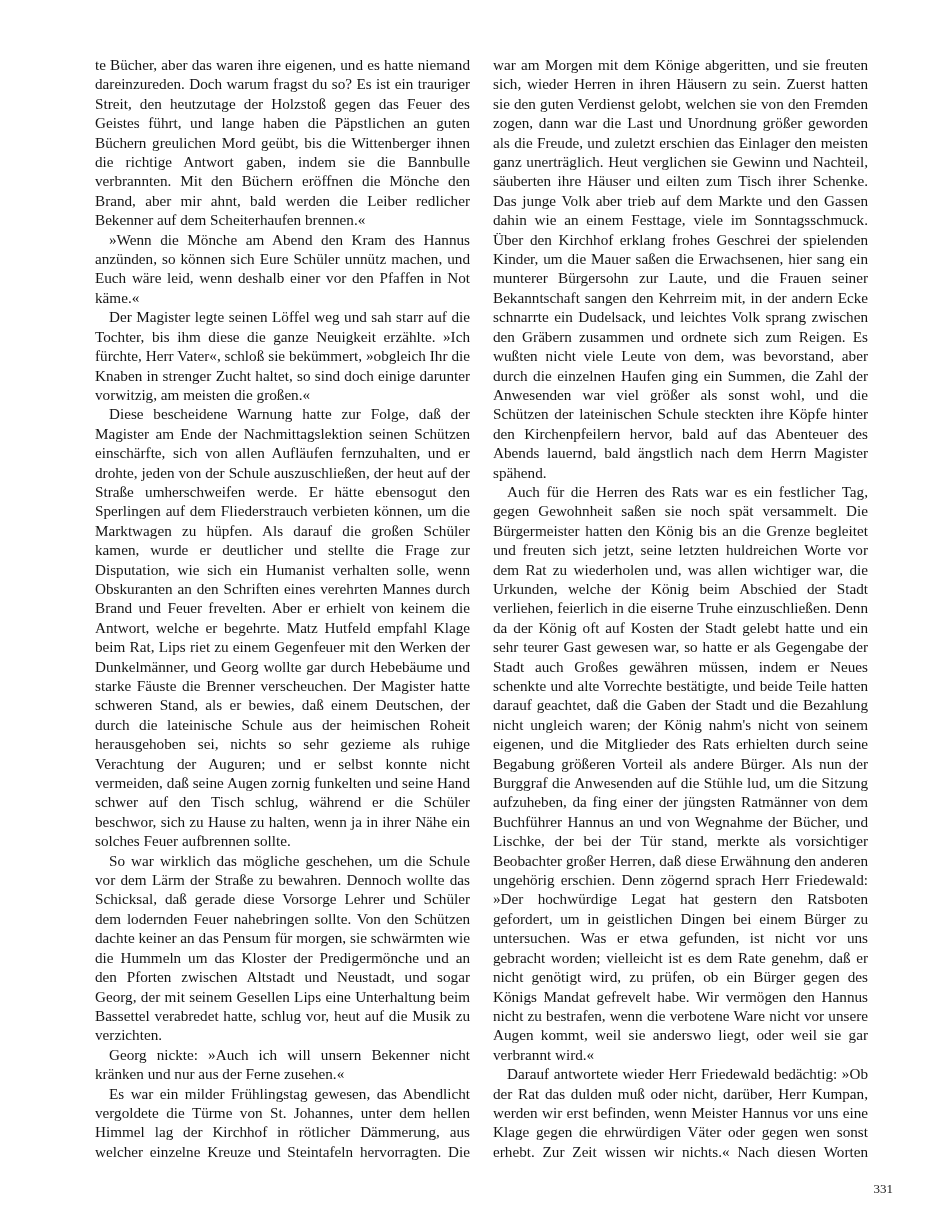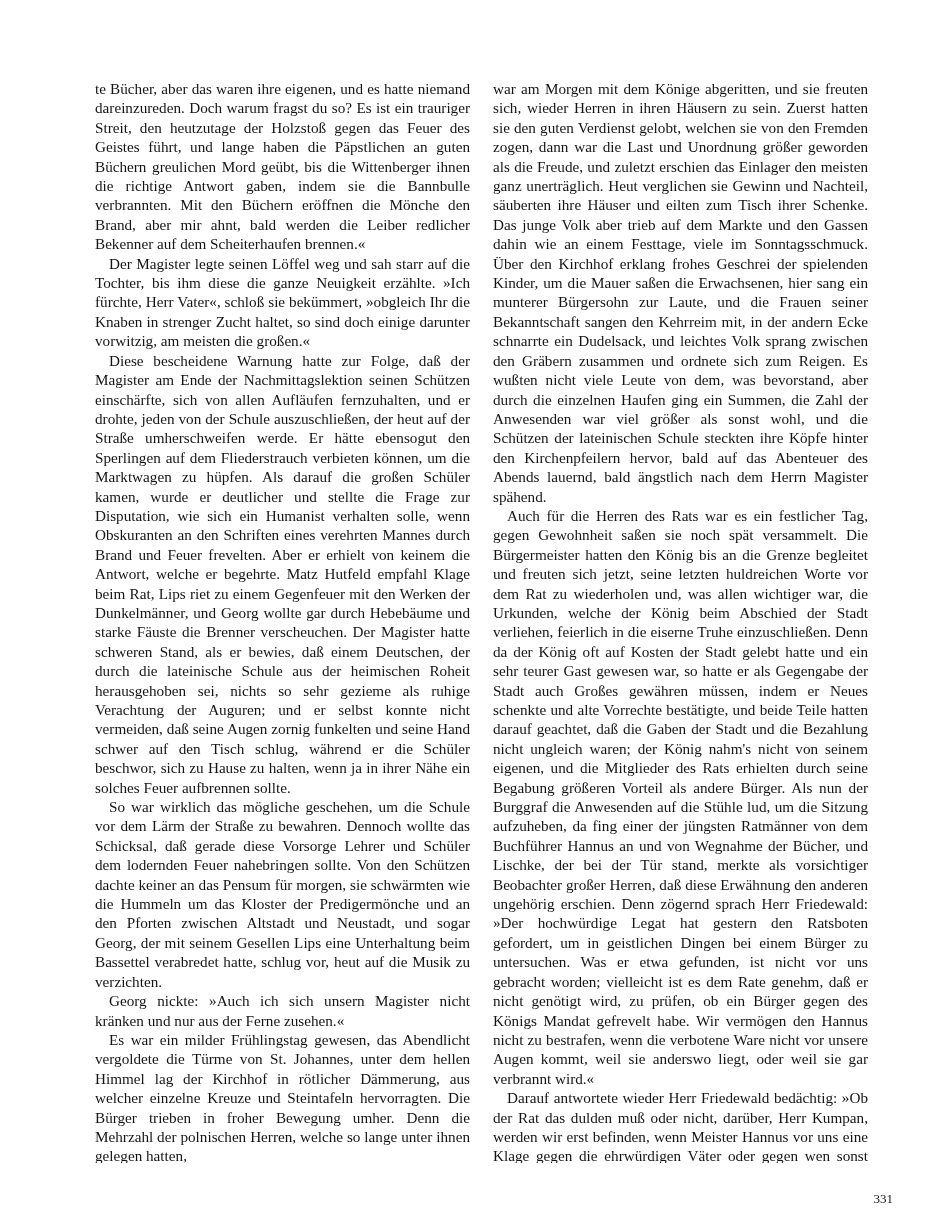--- a/index.html
+++ b/index.html
@@ -26,51 +26,51 @@
   }
   .col {
     width: 375px;
     box-sizing: border-box;
     text-align: justify;
     font-size: 15.2px;
     line-height: 19.4px;
     hyphens: auto;
     -webkit-hyphens: auto;
     overflow: hidden;
-    margin-top: 24px;
   }
   .col p {
     margin: 0;
     padding: 0;
     text-indent: 14px;
   }
   .col p.noindent {
     text-indent: 0;
   }
   .page-number {
     position: absolute;
     right: 42px;
-    bottom: 5px;
+    bottom: 15px;
     font-size: 13px;
     line-height: 13px;
     color: #141414;
     margin-left: 25px;
   }
 </style>
 </head>
 <body>
 
 <div class="page">
   <div class="columns">
     <div class="col">
       <p class="noindent">te Bücher, aber das waren ihre eigenen, und es hatte niemand dareinzureden. Doch warum fragst du so? Es ist ein trauriger Streit, den heutzutage der Holzstoß gegen das Feuer des Geistes führt, und lange haben die Päpstlichen an guten Büchern greulichen Mord geübt, bis die Wittenberger ihnen die richtige Antwort gaben, indem sie die Bannbulle verbrannten. Mit den Büchern eröffnen die Mönche den Brand, aber mir ahnt, bald werden die Leiber redlicher Bekenner auf dem Scheiterhaufen brennen.«</p>
+      <p>»Wenn die Mönche am Abend den Kram des Hannus anzünden, so können sich Eure Schüler unnütz machen, und Euch wäre leid, wenn deshalb einer vor den Pfaffen in Not käme.«</p>
       <p>Der Magister legte seinen Löffel weg und sah starr auf die Tochter, bis ihm diese die ganze Neuigkeit erzählte. »Ich fürchte, Herr Vater«, schloß sie bekümmert, »obgleich Ihr die Knaben in strenger Zucht haltet, so sind doch einige darunter vorwitzig, am meisten die großen.«</p>
       <p>Diese bescheidene Warnung hatte zur Folge, daß der Magister am Ende der Nachmittagslektion seinen Schützen einschärfte, sich von allen Aufläufen fernzuhalten, und er drohte, jeden von der Schule auszuschließen, der heut auf der Straße umherschweifen werde. Er hätte ebensogut den Sperlingen auf dem Fliederstrauch verbieten können, um die Marktwagen zu hüpfen. Als darauf die großen Schüler kamen, wurde er deutlicher und stellte die Frage zur Disputation, wie sich ein Humanist verhalten solle, wenn Obskuranten an den Schriften eines verehrten Mannes durch Brand und Feuer frevelten. Aber er erhielt von keinem die Antwort, welche er begehrte. Matz Hutfeld empfahl Klage beim Rat, Lips riet zu einem Gegenfeuer mit den Werken der Dunkelmänner, und Georg wollte gar durch Hebebäume und starke Fäuste die Brenner verscheuchen. Der Magister hatte schweren Stand, als er bewies, daß einem Deutschen, der durch die lateinische Schule aus der heimischen Roheit herausgehoben sei, nichts so sehr gezieme als ruhige Verachtung der Auguren; und er selbst konnte nicht vermeiden, daß seine Augen zornig funkelten und seine Hand schwer auf den Tisch schlug, während er die Schüler beschwor, sich zu Hause zu halten, wenn ja in ihrer Nähe ein solches Feuer aufbrennen sollte.</p>
       <p>So war wirklich das mögliche geschehen, um die Schule vor dem Lärm der Straße zu bewahren. Dennoch wollte das Schicksal, daß gerade diese Vorsorge Lehrer und Schüler dem lodernden Feuer nahebringen sollte. Von den Schützen dachte keiner an das Pensum für morgen, sie schwärmten wie die Hummeln um das Kloster der Predigermönche und an den Pforten zwischen Altstadt und Neustadt, und sogar Georg, der mit seinem Gesellen Lips eine Unterhaltung beim Bassettel verabredet hatte, schlug vor, heut auf die Musik zu verzichten.</p>
-      <p>Georg nickte: »Auch ich sich unsern Magister nicht kränken und nur aus der Ferne zusehen.«</p>
+      <p>Georg nickte: »Auch ich will unsern Bekenner nicht kränken und nur aus der Ferne zusehen.«</p>
       <p>Es war ein milder Frühlingstag gewesen, das Abendlicht vergoldete die Türme von St. Johannes, unter dem hellen Himmel lag der Kirchhof in rötlicher Dämmerung, aus welcher einzelne Kreuze und Steintafeln hervorragten. Die Bürger trieben in froher Bewegung umher. Denn die Mehrzahl der polnischen Herren, welche so lange unter ihnen gelegen hatten,</p>
     </div>
     <div class="col">
       <p class="noindent">war am Morgen mit dem Könige abgeritten, und sie freuten sich, wieder Herren in ihren Häusern zu sein. Zuerst hatten sie den guten Verdienst gelobt, welchen sie von den Fremden zogen, dann war die Last und Unordnung größer geworden als die Freude, und zuletzt erschien das Einlager den meisten ganz unerträglich. Heut verglichen sie Gewinn und Nachteil, säuberten ihre Häuser und eilten zum Tisch ihrer Schenke. Das junge Volk aber trieb auf dem Markte und den Gassen dahin wie an einem Festtage, viele im Sonntagsschmuck. Über den Kirchhof erklang frohes Geschrei der spielenden Kinder, um die Mauer saßen die Erwachsenen, hier sang ein munterer Bürgersohn zur Laute, und die Frauen seiner Bekanntschaft sangen den Kehrreim mit, in der andern Ecke schnarrte ein Dudelsack, und leichtes Volk sprang zwischen den Gräbern zusammen und ordnete sich zum Reigen. Es wußten nicht viele Leute von dem, was bevorstand, aber durch die einzelnen Haufen ging ein Summen, die Zahl der Anwesenden war viel größer als sonst wohl, und die Schützen der lateinischen Schule steckten ihre Köpfe hinter den Kirchenpfeilern hervor, bald auf das Abenteuer des Abends lauernd, bald ängstlich nach dem Herrn Magister spähend.</p>
       <p>Auch für die Herren des Rats war es ein festlicher Tag, gegen Gewohnheit saßen sie noch spät versammelt. Die Bürgermeister hatten den König bis an die Grenze begleitet und freuten sich jetzt, seine letzten huldreichen Worte vor dem Rat zu wiederholen und, was allen wichtiger war, die Urkunden, welche der König beim Abschied der Stadt verliehen, feierlich in die eiserne Truhe einzuschließen. Denn da der König oft auf Kosten der Stadt gelebt hatte und ein sehr teurer Gast gewesen war, so hatte er als Gegengabe der Stadt auch Großes gewähren müssen, indem er Neues schenkte und alte Vorrechte bestätigte, und beide Teile hatten darauf geachtet, daß die Gaben der Stadt und die Bezahlung nicht ungleich waren; der König nahm's nicht von seinem eigenen, und die Mitglieder des Rats erhielten durch seine Begabung größeren Vorteil als andere Bürger. Als nun der Burggraf die Anwesenden auf die Stühle lud, um die Sitzung aufzuheben, da fing einer der jüngsten Ratmänner von dem Buchführer Hannus an und von Wegnahme der Bücher, und Lischke, der bei der Tür stand, merkte als vorsichtiger Beobachter großer Herren, daß diese Erwähnung den anderen ungehörig erschien. Denn zögernd sprach Herr Friedewald: »Der hochwürdige Legat hat gestern den Ratsboten gefordert, um in geistlichen Dingen bei einem Bürger zu untersuchen. Was er etwa gefunden, ist nicht vor uns gebracht worden; vielleicht ist es dem Rate genehm, daß er nicht genötigt wird, zu prüfen, ob ein Bürger gegen des Königs Mandat gefrevelt habe. Wir vermögen den Hannus nicht zu bestrafen, wenn die verbotene Ware nicht vor unsere Augen kommt, weil sie anderswo liegt, oder weil sie gar verbrannt wird.«</p>
       <p>Darauf antwortete wieder Herr Friedewald bedächtig: »Ob der Rat das dulden muß oder nicht, darüber, Herr Kumpan, werden wir erst befinden, wenn Meister Hannus vor uns eine Klage gegen die ehrwürdigen Väter oder gegen wen sonst erhebt. Zur Zeit wissen wir nichts.« Nach diesen Worten mahnten die Herren den Unruhigen durch Blicke, daß er schweige, aber dieser brach zum drittenmal los: »Und heut</p>
     </div>
   </div>
   <div class="page-number">331</div>
 </div>

